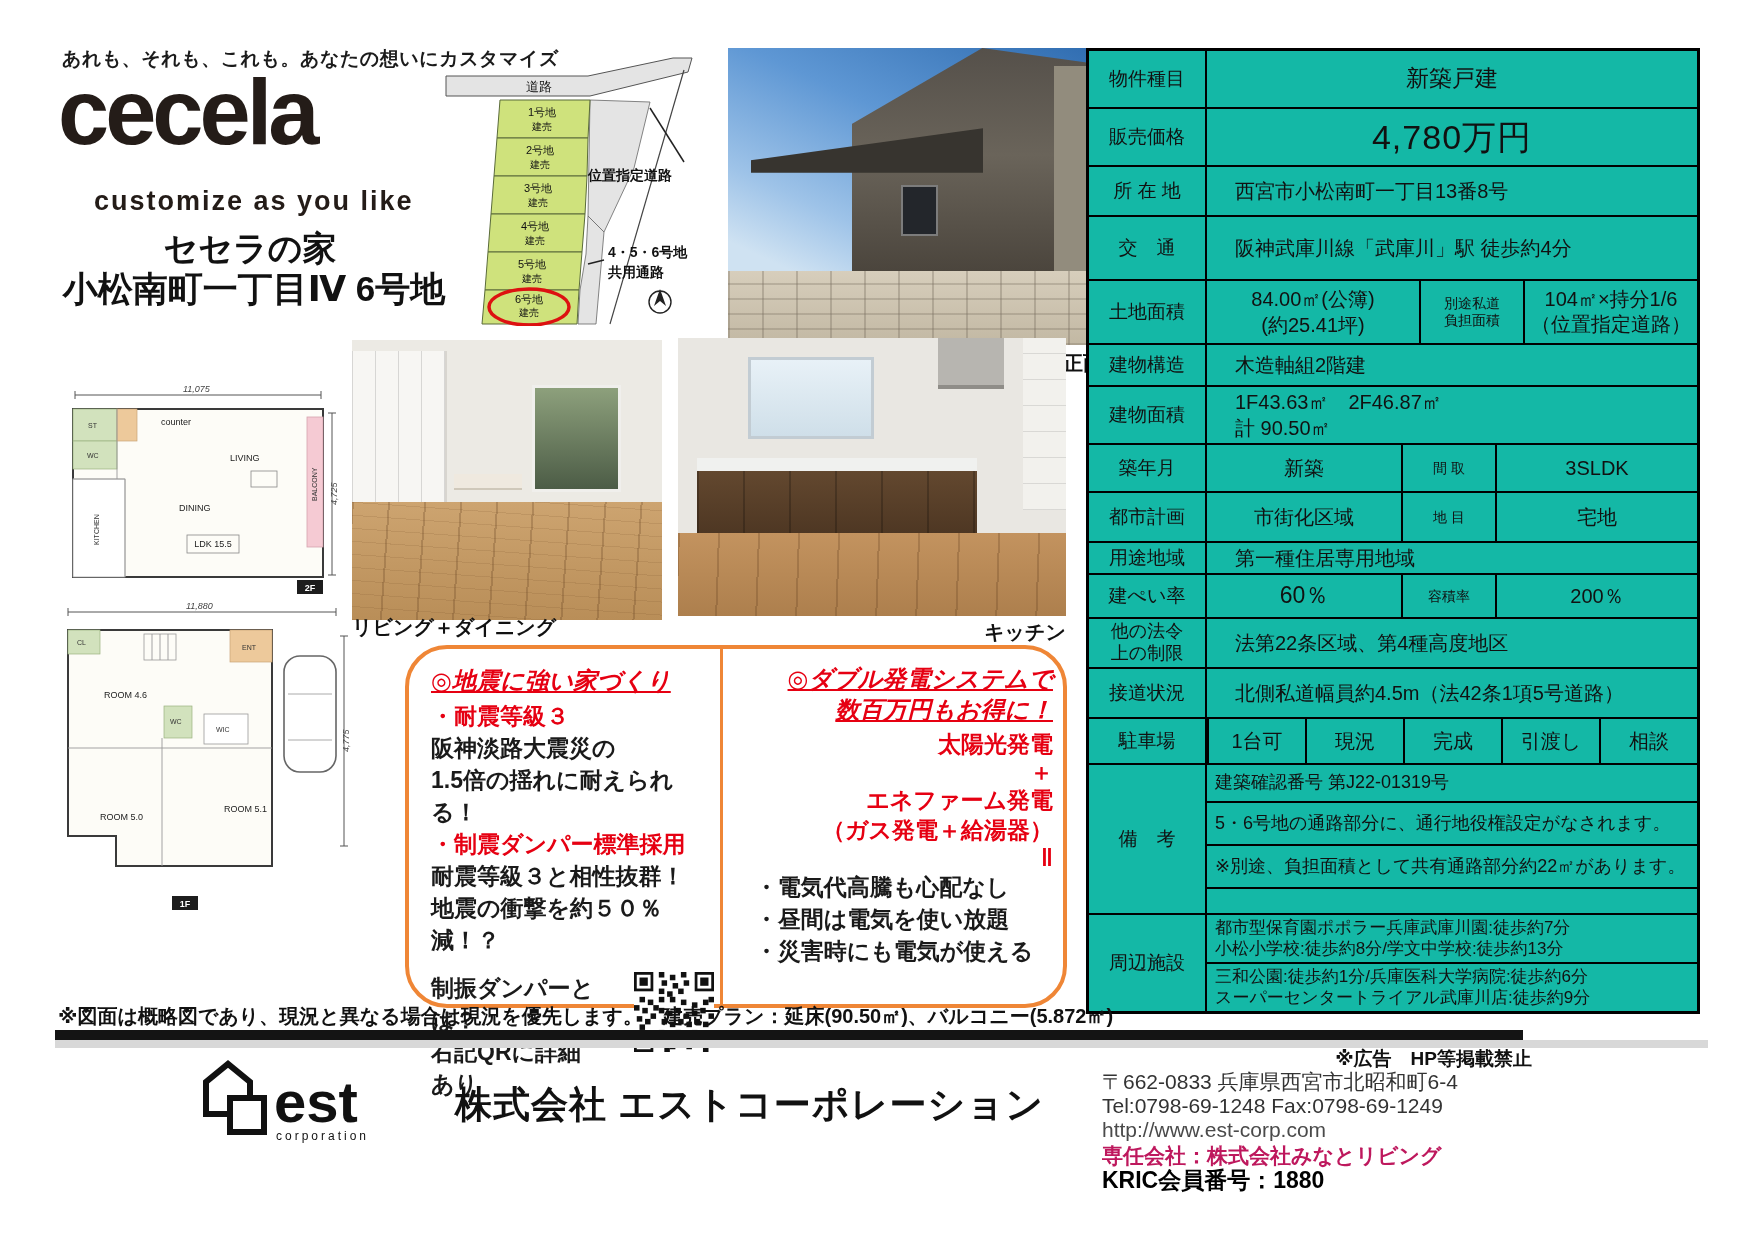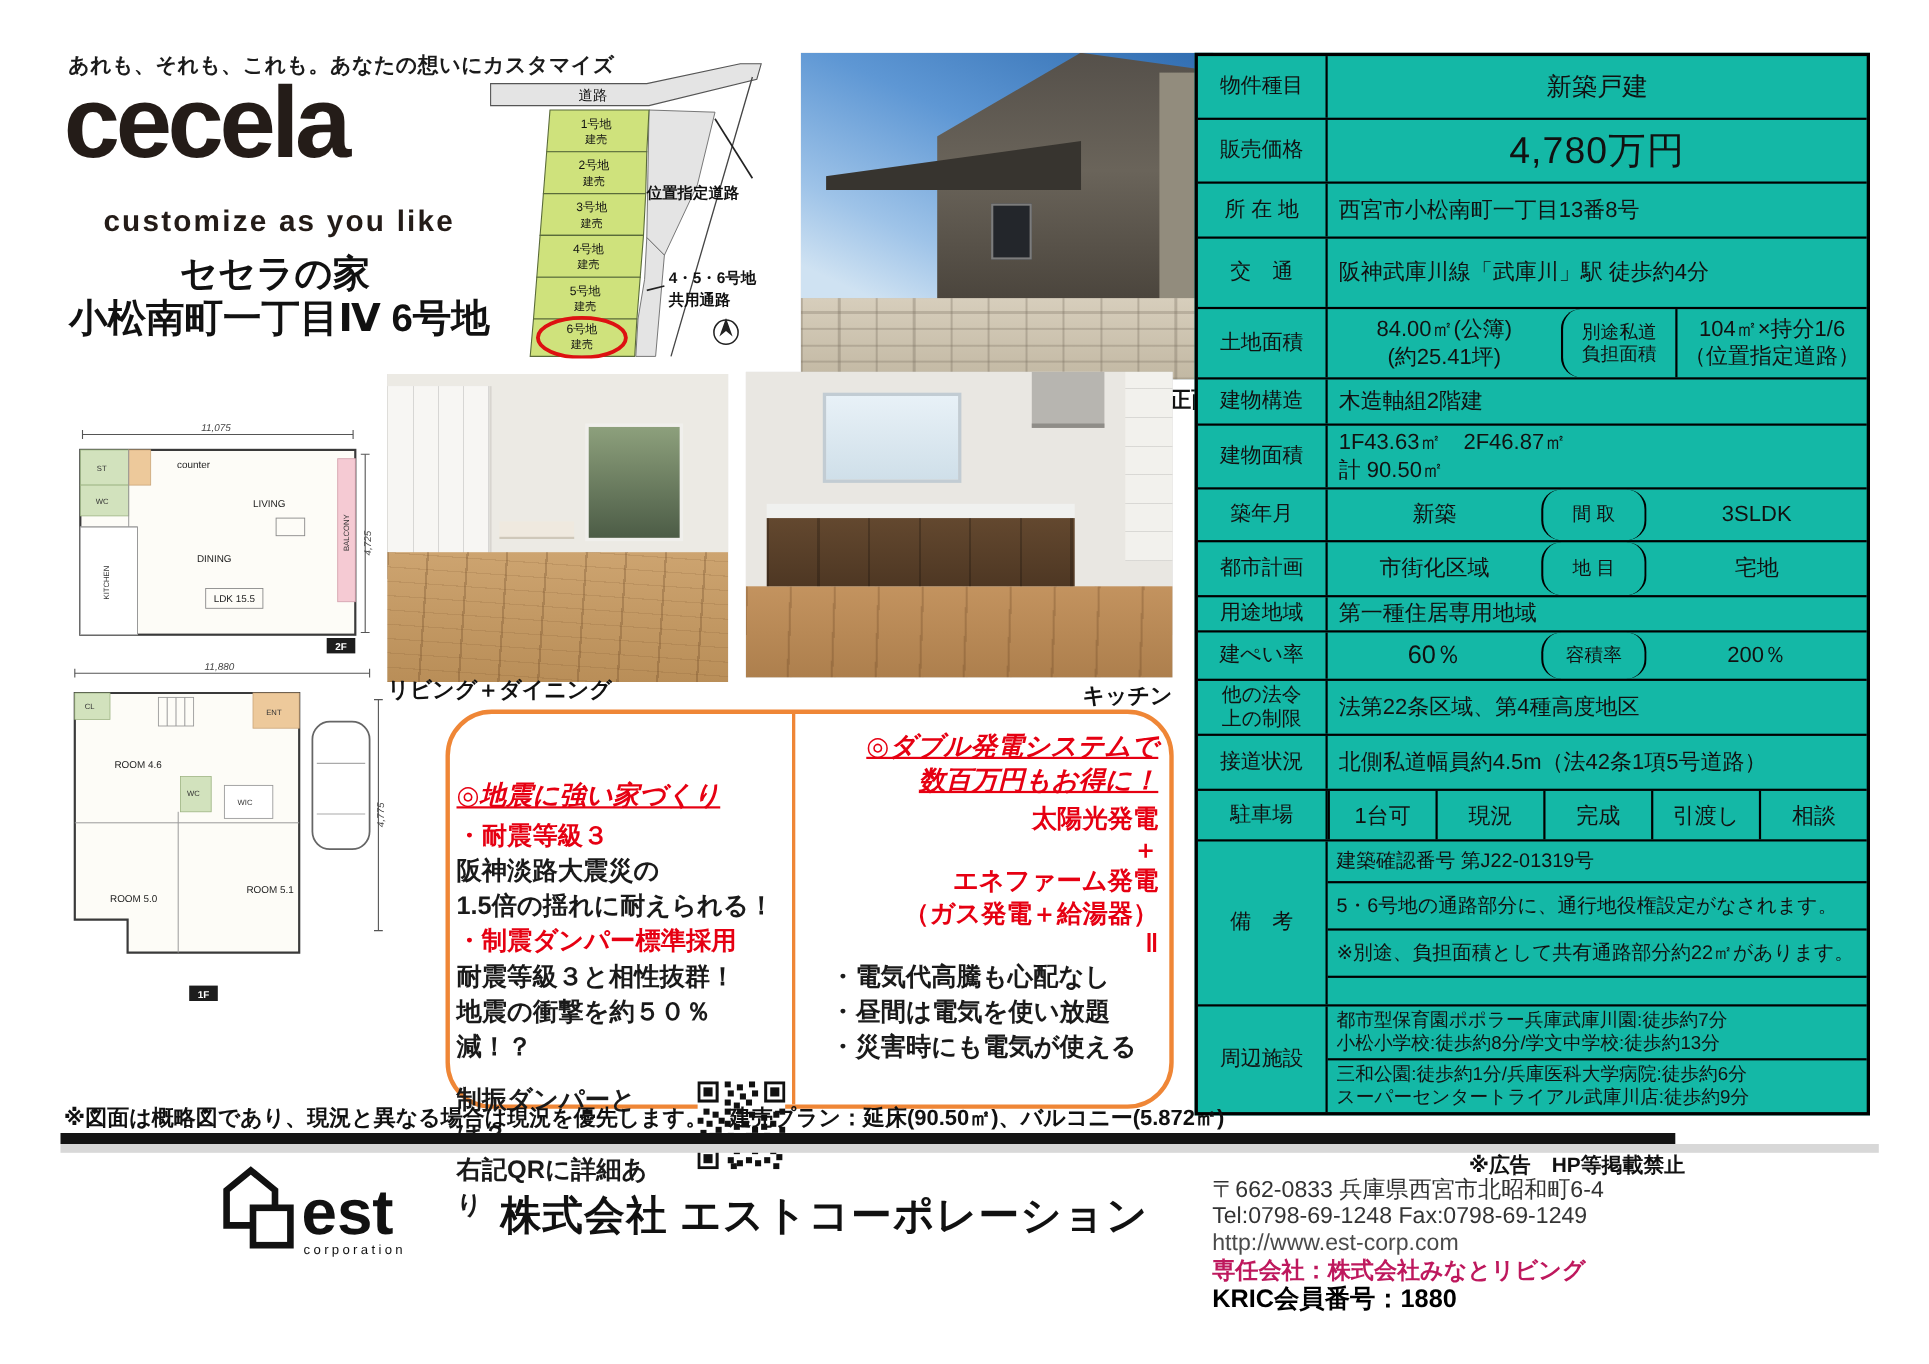--- a/index.html
+++ b/index.html
@@ -75,47 +75,47 @@
   .fpt{font-size:9px;fill:#222;}
   .fps{font-size:7px;fill:#333;}
   .wall{stroke:#999;stroke-width:.9;}
   .badge{fill:#1d1d1d;}
   .badget{font-size:9px;font-weight:bold;fill:#fff;text-anchor:middle;}
   .maplab{font-size:14px;font-weight:bold;fill:#111;}
 
   
   .promo{left:405px;top:645px;width:662px;height:363px;border:4px solid #ef8636;border-radius:42px;
          display:flex;background:#fff;box-sizing:border-box;}
-  .promo-left{width:47.5%;padding:16px 6px 10px 6px;box-sizing:border-box;margin-top:43px;}
+  .promo-left{width:47.5%;padding:16px 6px 10px 22px;box-sizing:border-box;}
   .promo-right{width:52.5%;border-left:3px solid #ef8636;padding:14px 10px 10px 10px;box-sizing:border-box;}
   .p-title{color:#e60012;font-size:24px;font-weight:bold;font-style:italic;text-decoration:underline;
            line-height:31px;margin-bottom:4px;}
   .p-point{color:#e60012;font-size:23px;font-weight:bold;line-height:32px;}
   .p-body{color:#1a1a1a;font-size:23px;font-weight:bold;line-height:32px;}
   .ctr{text-align:right;}
   .p-red{color:#e60012;font-size:23px;font-weight:bold;line-height:30px;}
   .plus{line-height:26px;}
   .eq{line-height:26px;font-size:24px;}
   .benefit{color:#1a1a1a;font-size:23px;font-weight:bold;line-height:32px;margin-left:22px;}
   .qr-row{display:flex;margin-top:16px;align-items:flex-start;gap:25px;}
   .qr{width:80px;height:80px;margin-left:12px;flex:none;}
 
   
   .ptable{left:1086px;top:48px;width:614px;border:3px solid #000;display:flex;flex-direction:column;
           box-sizing:border-box;background:#14b8a6;}
   .prow{display:flex;border-bottom:2px solid #000;box-sizing:border-box;flex:none;}
   .prow:last-child{border-bottom:none;}
   .plab{width:118px;flex:none;border-right:2px solid #000;display:flex;align-items:center;justify-content:center;
         text-align:center;font-size:19px;line-height:1.2;white-space:pre-line;padding:0 2px;box-sizing:border-box;}
-  .pval{flex:1;display:flex;align-items:center;font-size:20px;padding:2px 10px;white-space:pre-line;line-height:1.3;box-sizing:border-box;}
+  .pval{flex:1;display:flex;align-items:center;font-size:20px;padding:2px 28px;white-space:pre-line;line-height:1.3;box-sizing:border-box;}
   .pval.c{justify-content:center;text-align:center;padding:2px 2px;}
   .big{font-size:34px;letter-spacing:1px;}
   .mid{font-size:23px;}
   .pcl{width:96px;flex:none;border-left:2px solid #000;border-right:2px solid #000;display:flex;align-items:center;
-       justify-content:center;font-size:17px;text-align:center;white-space:pre-line;line-height:1.2;box-sizing:border-box;border-radius:18px;}
+       justify-content:center;font-size:14px;text-align:center;white-space:pre-line;line-height:1.2;box-sizing:border-box;}
   .pcl5{width:104px;}
   .pcv{width:200px;flex:none;display:flex;align-items:center;justify-content:center;font-size:20px;text-align:center;
        white-space:pre-line;line-height:1.25;box-sizing:border-box;}
   .w212{width:212px;flex:none;}
   .grow{flex:1;width:auto;}
   .p5{flex:1;display:flex;align-items:center;justify-content:center;font-size:20px;border-left:2px solid #000;box-sizing:border-box;}
   .p5:first-child{border-left:none;}
   .psub{flex:1;display:flex;flex-direction:column;box-sizing:border-box;}
   .psub>div{border-bottom:2px solid #000;display:flex;align-items:center;padding:2px 8px;font-size:18px;
         white-space:pre-line;line-height:1.3;box-sizing:border-box;}

